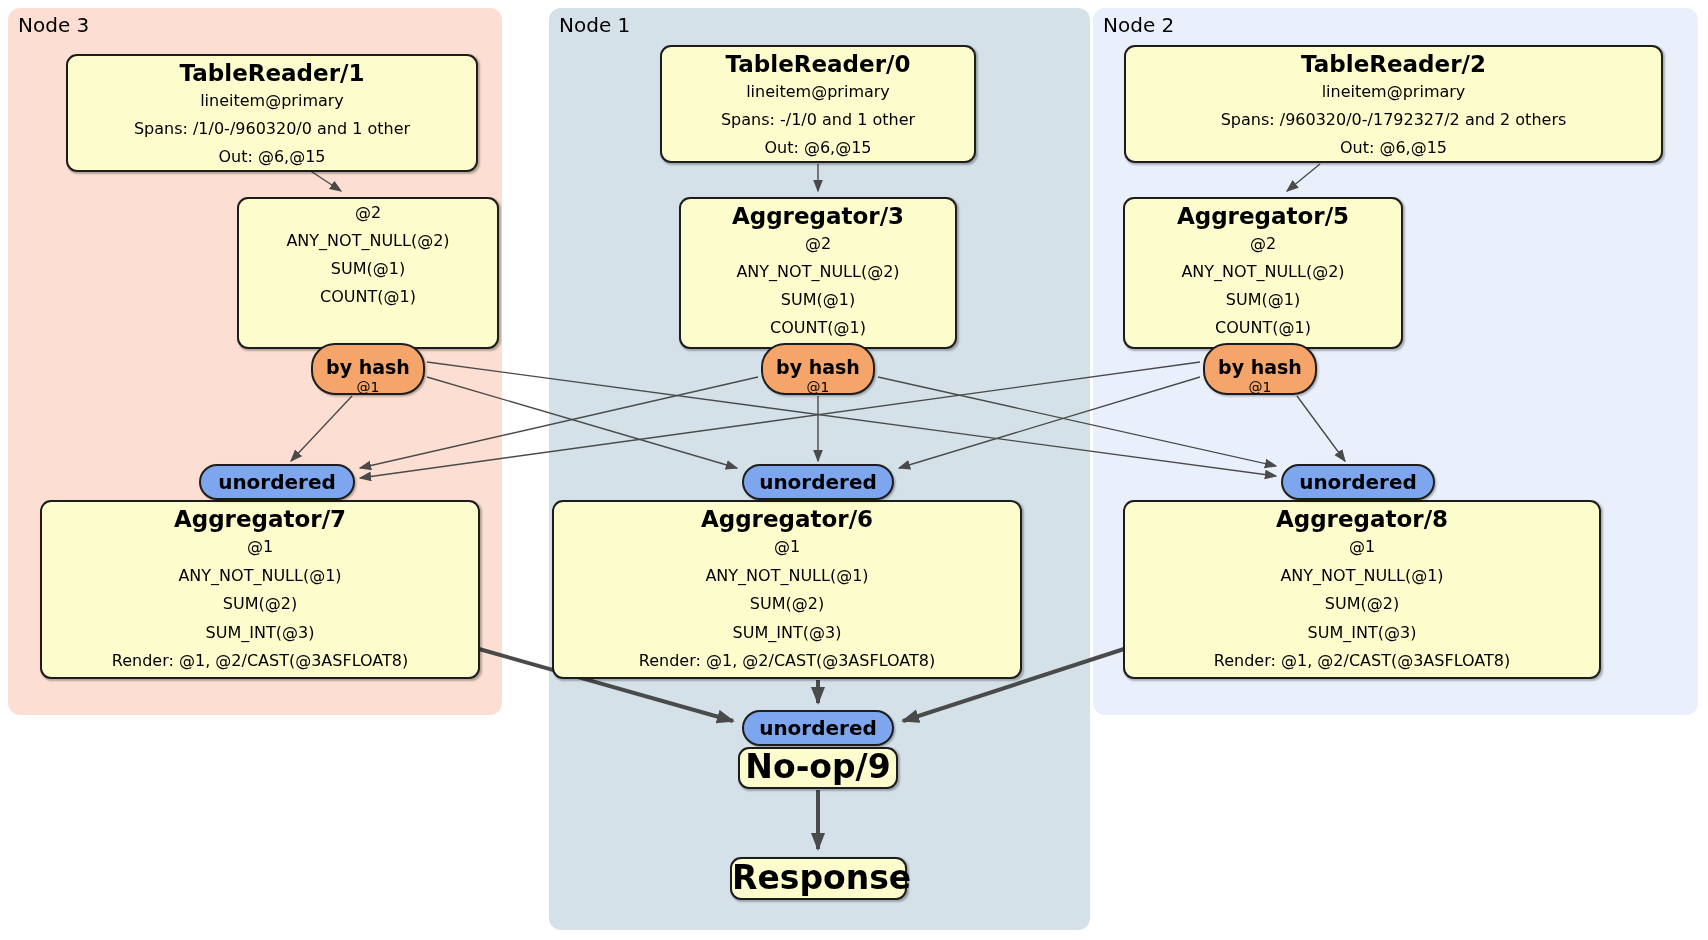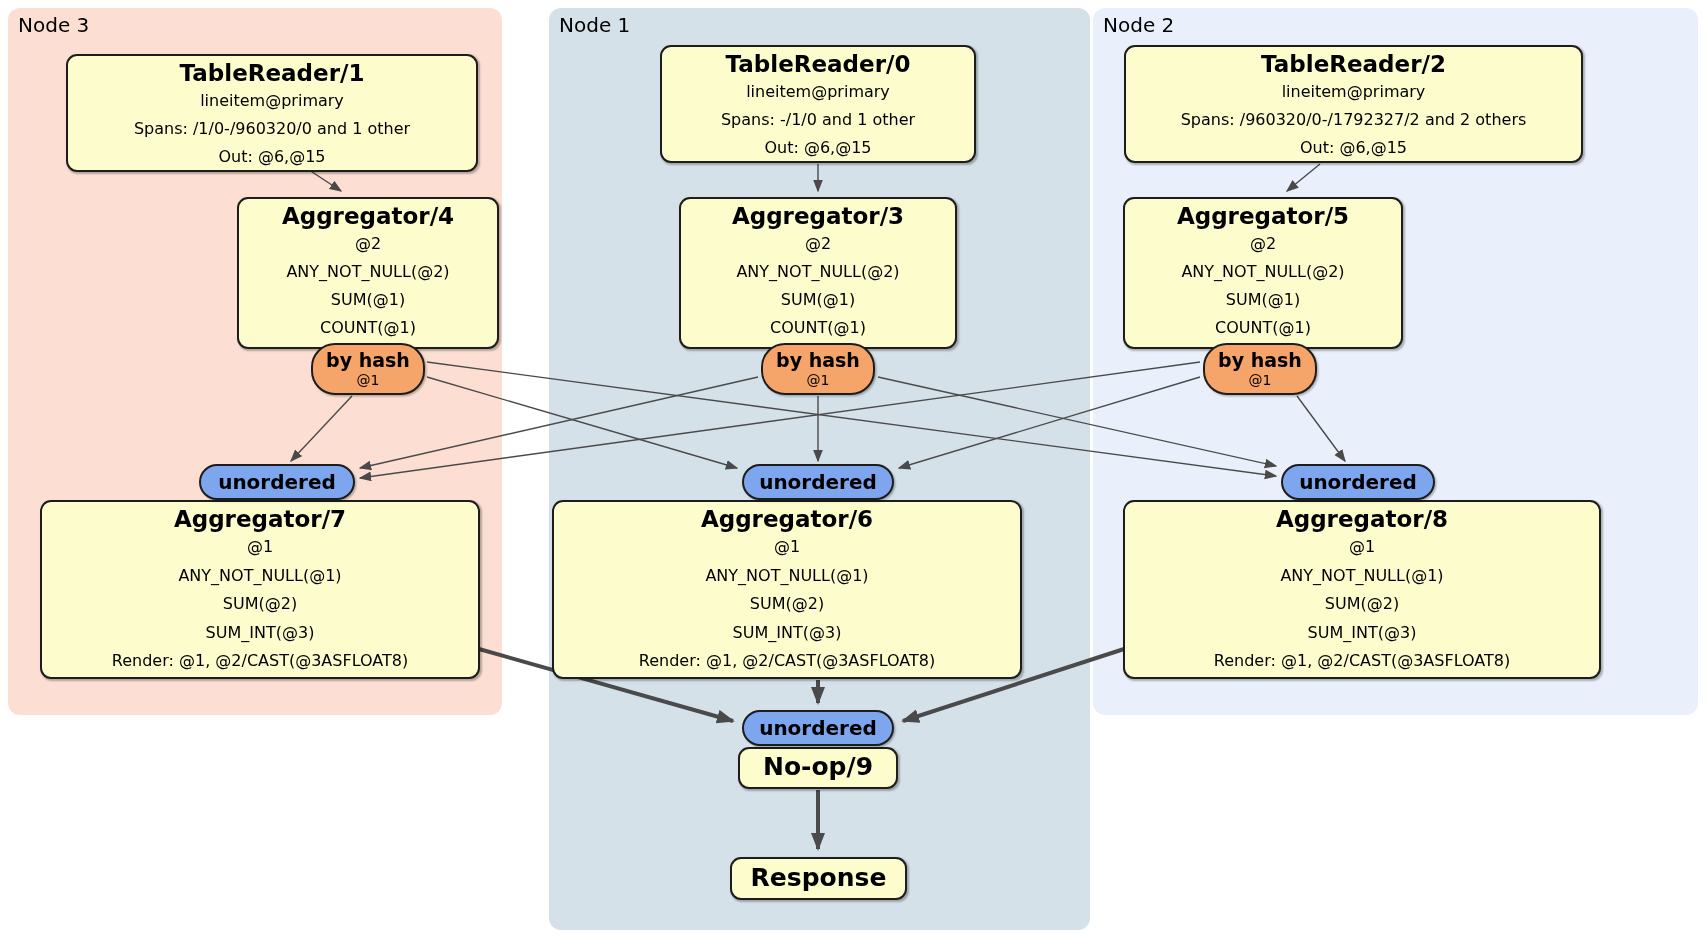--- a/index.html
+++ b/index.html
@@ -18,44 +18,44 @@
   #label-node2{left:1103px;top:13px;}
 
   .gbox{
     position:absolute;background:var(--box-fill,#fdfccd);
     border:2px solid var(--border,#1d1d1d);border-radius:11px;
     text-align:center;z-index:2;box-shadow:1.5px 1.5px 2px rgba(0,0,0,.28);
     box-sizing:border-box;
   }
   .btitle{font-weight:bold;font-size:23px;line-height:28px;padding-top:3px;}
   .bline{font-size:16px;line-height:28px;white-space:nowrap;}
-  .bigtitle{font-weight:bold;font-size:25px;}
+  .bigtitle{font-weight:bold;font-size:33px;}
 
   #box-tr1{left:66px;top:54px;width:412px;height:118px;}
   #box-tr0{left:660px;top:45px;width:316px;height:118px;}
-  #box-tr2{left:1124px;top:45px;width:459px;height:118px;}
+  #box-tr2{left:1124px;top:45px;width:539px;height:118px;}
   #box-agg4{left:237px;top:197px;width:262px;height:152px;}
   #box-agg3{left:679px;top:197px;width:278px;height:152px;}
   #box-agg5{left:1123px;top:197px;width:280px;height:152px;}
   #box-agg7{left:40px;top:500px;width:440px;height:179px;}
   #box-agg6{left:552px;top:500px;width:470px;height:179px;}
   #box-agg8{left:1123px;top:500px;width:478px;height:179px;}
   #box-agg7 .bline,#box-agg6 .bline,#box-agg8 .bline{line-height:28.5px;}
   #box-noop{left:738px;top:747px;width:160px;height:42px;}
   #box-noop .btitle{line-height:36px;padding-top:0;}
   #box-response{left:730px;top:857px;width:177px;height:43px;}
   #box-response .btitle{line-height:38px;padding-top:0;}
 
   .router{
     position:absolute;border:2px solid var(--border,#1d1d1d);
     text-align:center;z-index:3;box-sizing:border-box;
     box-shadow:1.5px 1.5px 2px rgba(0,0,0,.28);
   }
   .hash{background:var(--hash-fill,#f5a46a);border-radius:24px;}
-  .hash .rlabel{font-weight:bold;font-size:19px;line-height:25px;padding-top:3px;}
+  .hash .rlabel{font-weight:bold;font-size:19px;line-height:25px;padding-top:10px;}
   .hash .rsub{font-size:14px;line-height:15px;}
   .unordered{background:var(--unordered-fill,#7ea6ef);border-radius:18px;}
   .unordered .rlabel{font-weight:bold;font-size:20px;line-height:32px;}
 
   #router-bh4{left:311px;top:343px;width:114px;height:52px;}
   #router-bh3{left:761px;top:343px;width:114px;height:52px;}
   #router-bh5{left:1203px;top:343px;width:114px;height:52px;}
   #router-u7{left:199px;top:464px;width:156px;height:36px;}
   #router-u6{left:742px;top:464px;width:152px;height:36px;}
   #router-u8{left:1281px;top:464px;width:154px;height:36px;}
@@ -115,21 +115,20 @@
     <div class="bline">Out: @6,@15</div>
   </div>
   <div class="gbox" id="box-tr2">
     <div class="btitle">TableReader/2</div>
     <div class="bline">lineitem@primary</div>
     <div class="bline">Spans: /960320/0-/1792327/2 and 2 others</div>
     <div class="bline">Out: @6,@15</div>
   </div>
 
   <div class="gbox" id="box-agg4">
-    <div class="btitle">Aggregator/4</div>
     <div class="bline">@2</div>
     <div class="bline">ANY_NOT_NULL(@2)</div>
     <div class="bline">SUM(@1)</div>
     <div class="bline">COUNT(@1)</div>
   </div>
   <div class="gbox" id="box-agg3">
     <div class="btitle">Aggregator/3</div>
     <div class="bline">@2</div>
     <div class="bline">ANY_NOT_NULL(@2)</div>
     <div class="bline">SUM(@1)</div>

